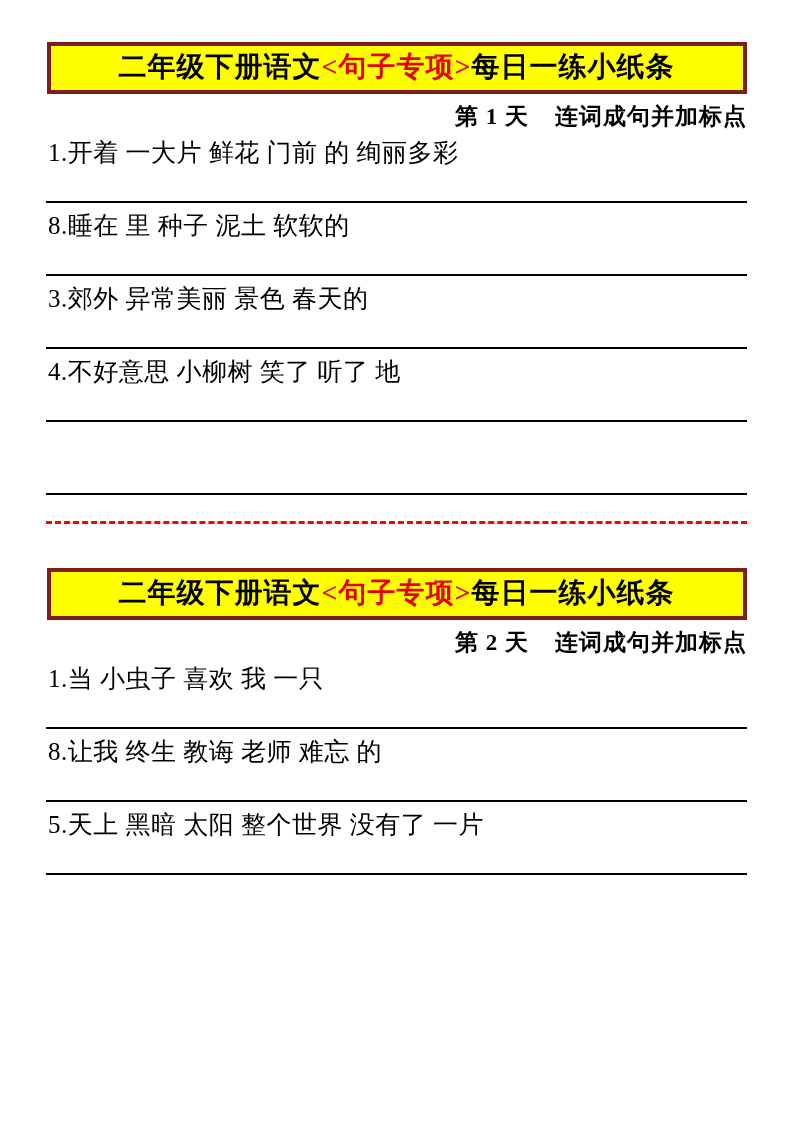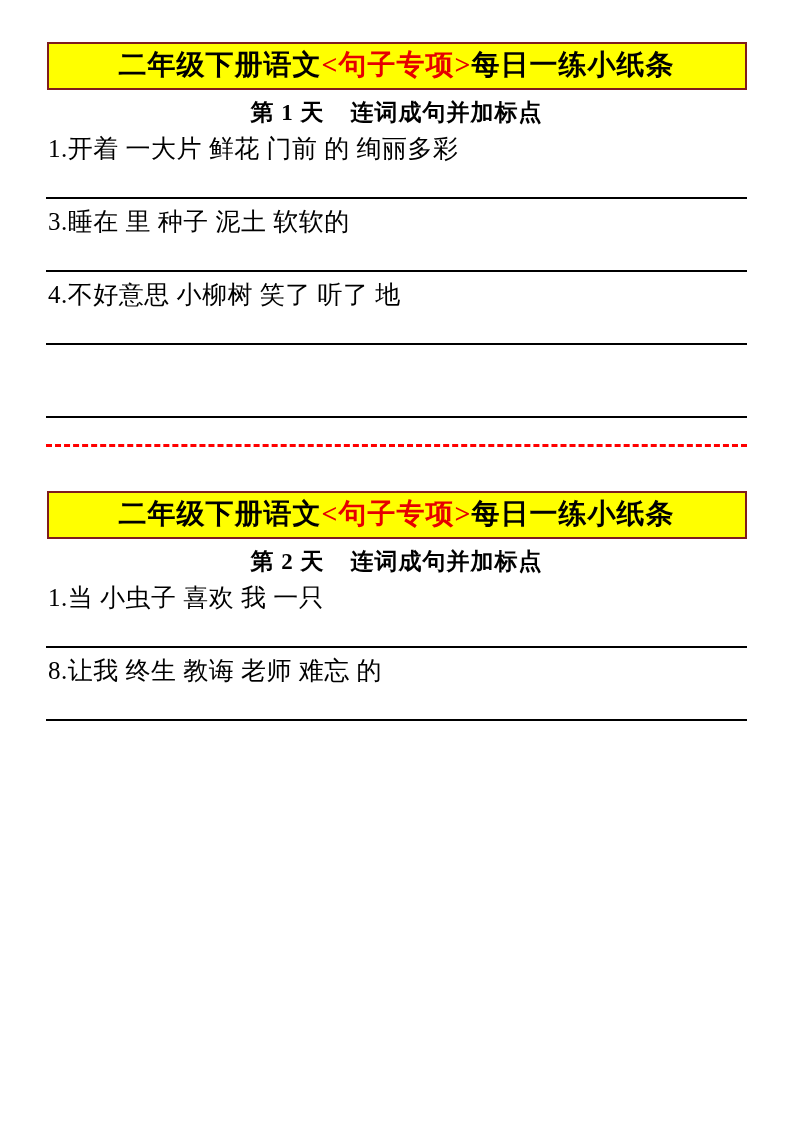--- a/index.html
+++ b/index.html
@@ -26,21 +26,21 @@
     box-sizing: border-box;
   }
   .worksheet.first {
     padding-top: 42px;
   }
   .worksheet.second {
     padding-top: 44px;
   }
   .banner {
     background: #ffff00;
-    border: 2px solid #7f1d1d;
+    border: 4px solid #7f1d1d;
     text-align: center;
     padding: 5px 0 7px 0;
     box-sizing: border-box;
     width: 700px;
     margin: 0 auto;
   }
   .banner-line {
     font-family: "Liberation Serif", "DejaVu Serif", serif;
     font-weight: bold;
     font-size: 28px;
@@ -48,21 +48,21 @@
     letter-spacing: 1px;
     white-space: nowrap;
   }
   .banner-part-black {
     color: #000000;
   }
   .banner-part-red {
     color: #e60000;
   }
   .subtitle {
-    text-align: center;
+    text-align: right;
     font-weight: bold;
     font-size: 23px;
     line-height: 30px;
     margin-top: 8px;
     letter-spacing: 1px;
   }
   .subtitle .gap {
     display: inline-block;
     width: 26px;
   }
@@ -107,21 +107,25 @@
     </div>
 
     <div class="subtitle"><span>第 1 天</span><span class="gap"></span><span>连词成句并加标点</span></div>
 
     <div class="items">
       <div class="item">
         <div class="item-text">1.开着    一大片    鲜花    门前    的    绚丽多彩</div>
         <div class="item-rule"></div>
       </div>
       <div class="item">
-        <div class="item-text">3.睡在    里    种子    泥土    软软的</div>
+        <div class="item-text">8.睡在    里    种子    泥土    软软的</div>
+        <div class="item-rule"></div>
+      </div>
+      <div class="item">
+        <div class="item-text">3.郊外    异常美丽    景色    春天的</div>
         <div class="item-rule"></div>
       </div>
       <div class="item">
         <div class="item-text">4.不好意思    小柳树    笑了    听了    地</div>
         <div class="item-rule"></div>
       </div>
       <div class="item">
         <div class="item-rule"></div>
       </div>
     </div>
@@ -138,17 +142,21 @@
 
     <div class="items">
       <div class="item">
         <div class="item-text">1.当    小虫子    喜欢    我    一只</div>
         <div class="item-rule"></div>
       </div>
       <div class="item">
         <div class="item-text">8.让我    终生    教诲    老师    难忘    的</div>
         <div class="item-rule"></div>
       </div>
+      <div class="item">
+        <div class="item-text">5.天上    黑暗    太阳    整个世界    没有了    一片</div>
+        <div class="item-rule"></div>
+      </div>
     </div>
   </div>
 
   <div class="spacer-bottom"></div>
 </div>
 
 </body></html>

